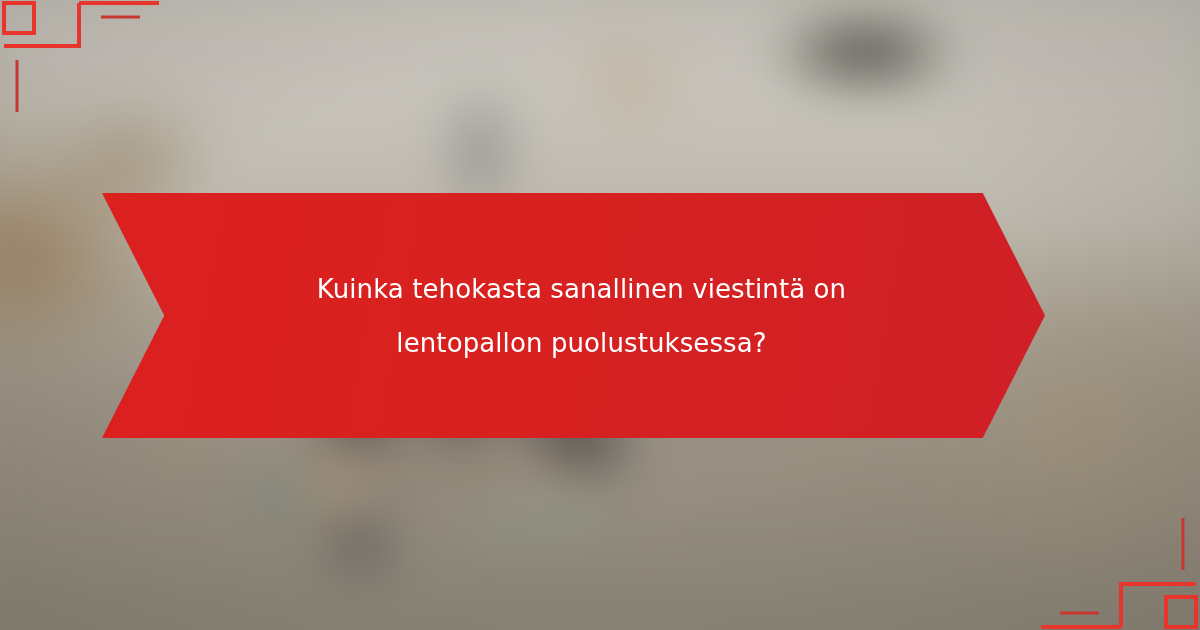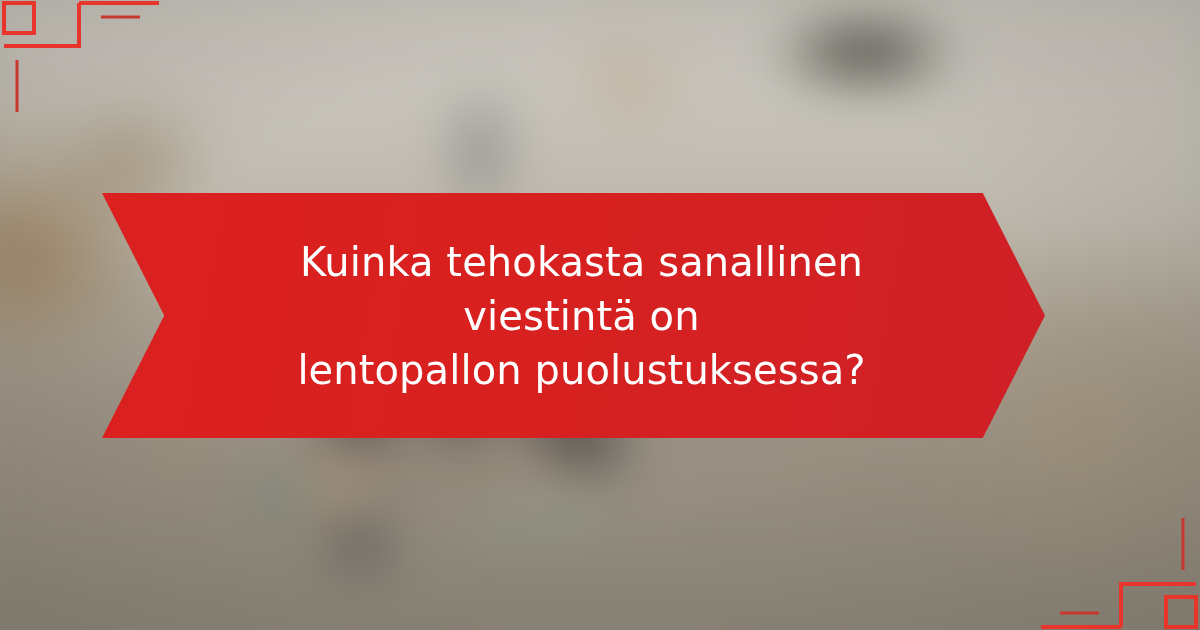--- a/index.html
+++ b/index.html
@@ -93,21 +93,21 @@
     clip-path: polygon(0% 0%, 93.4% 0%, 100% 50%, 93.4% 100%, 0% 100%, 6.6% 50%);
     display: flex;
     align-items: center;
     justify-content: center;
   }
 
   .banner-text {
     width: 700px;
     margin-left: 16px;
     color: #ffffff;
-    font-size: 40px;
+    font-size: 26px;
     line-height: 54px;
     font-weight: 400;
     text-align: center;
     letter-spacing: 0.1px;
     white-space: pre-line;
   }
 </style>
 </head>
 <body>
 

